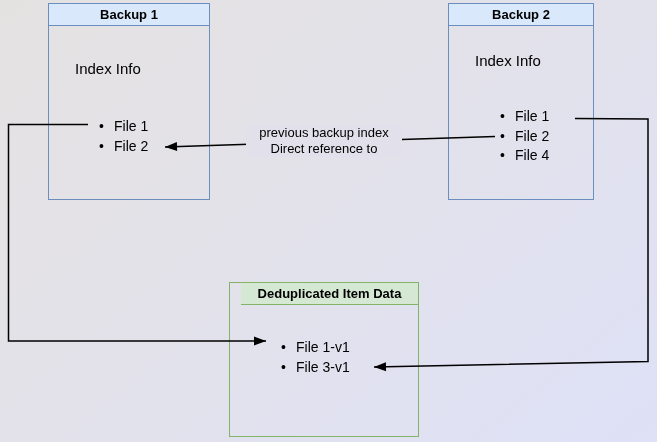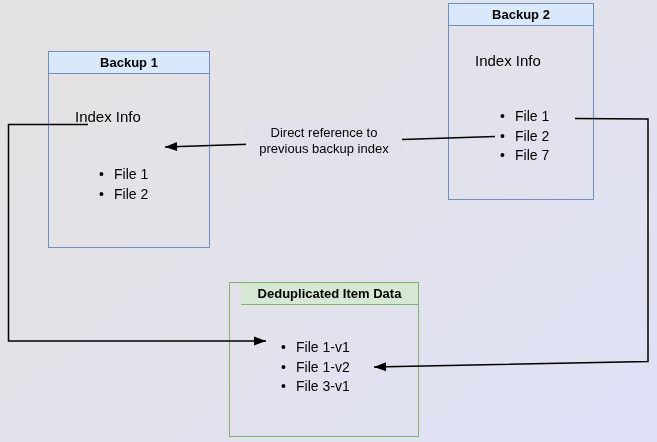--- a/index.html
+++ b/index.html
@@ -67,57 +67,56 @@
     background: #e2e1eb;
     text-align: center;
     font-size: 13px; line-height: 16px;
   }
 </style>
 </head>
 <body>
 
 <div id="canvas">
 
-  <div class="node node-blue" style="left:48px; top:3px; width:162px; height:197px;margin-top:48px;">
+  <div class="node node-blue" style="left:48px; top:3px; width:162px; height:197px;">
     <div class="node-header">Backup 1</div>
     <div class="node-subtitle" style="left:26px; top:56px;">Index Info</div>
     <ul class="node-list lh20" style="left:50px; top:112px;">
       <li>File 1</li>
       <li>File 2</li>
     </ul>
   </div>
 
   <div class="node node-blue" style="left:448px; top:3px; width:146px; height:197px;">
     <div class="node-header">Backup 2</div>
     <div class="node-subtitle" style="left:26px; top:48px;">Index Info</div>
     <ul class="node-list lh195" style="left:51px; top:103px;">
       <li>File 1</li>
       <li>File 2</li>
-      <li>File 7</li>
+      <li>File 4</li>
     </ul>
   </div>
 
   <div class="node node-green" style="left:229px; top:282px; width:190px; height:155px;">
     <div class="node-header">Deduplicated Item Data</div>
     <ul class="node-list lh195" style="left:51px; top:55px;">
       <li>File 1-v1</li>
-      <li>File 1-v2</li>
       <li>File 3-v1</li>
     </ul>
   </div>
 
   <svg id="arrow-layer" width="657" height="442" viewBox="0 0 657 442">
     <defs>
       <marker id="arrowhead" markerUnits="userSpaceOnUse" markerWidth="14" markerHeight="10" refX="12.5" refY="5" orient="auto">
         <path d="M0.5,0.5 L12.5,5 L0.5,9.5 Z" fill="#000"></path>
       </marker>
     </defs>
     <path d="M88,124.5 L8.5,124.5 L8.5,341 L266,341" fill="none" stroke="#000" stroke-width="1.5" marker-end="url(#arrowhead)"></path>
     <path d="M575,118.5 L648,119 L648,361.5 L374,367" fill="none" stroke="#000" stroke-width="1.5" marker-end="url(#arrowhead)"></path>
     <path d="M495,136.5 L165,147" fill="none" stroke="#000" stroke-width="1.5" marker-end="url(#arrowhead)"></path>
   </svg>
 
   <div id="edge-label">
+    <div>previous backup index</div>
     <div>Direct reference to</div>
-    <div>previous backup index</div>
   </div>
 
 </div>
 
 </body></html>

